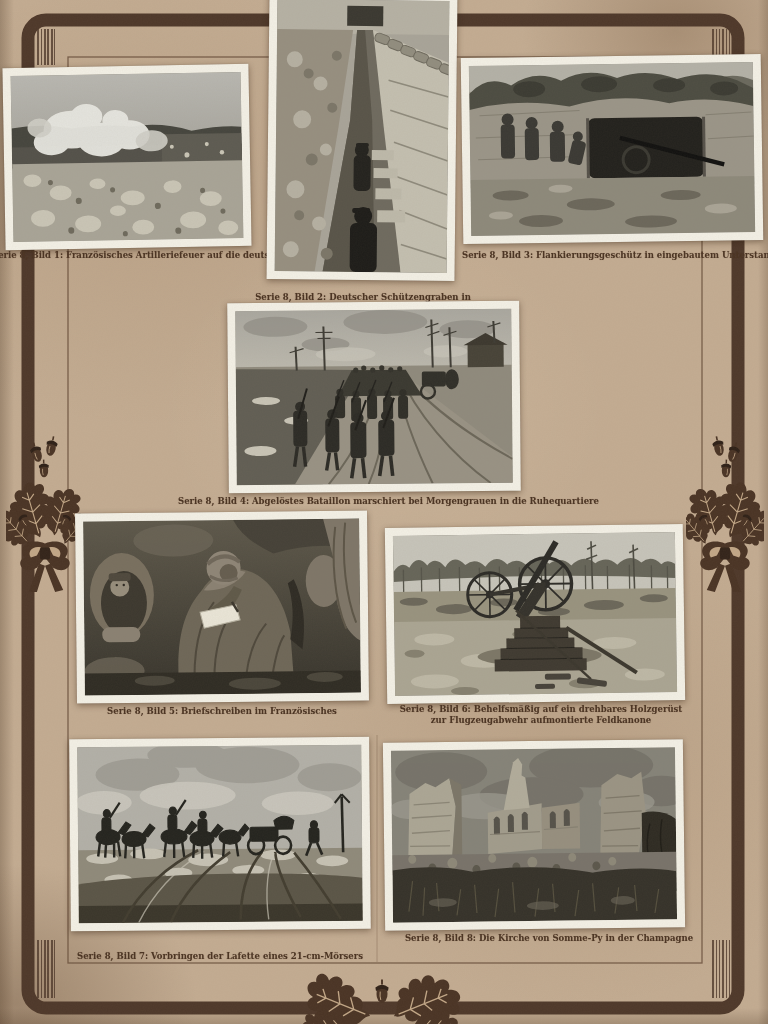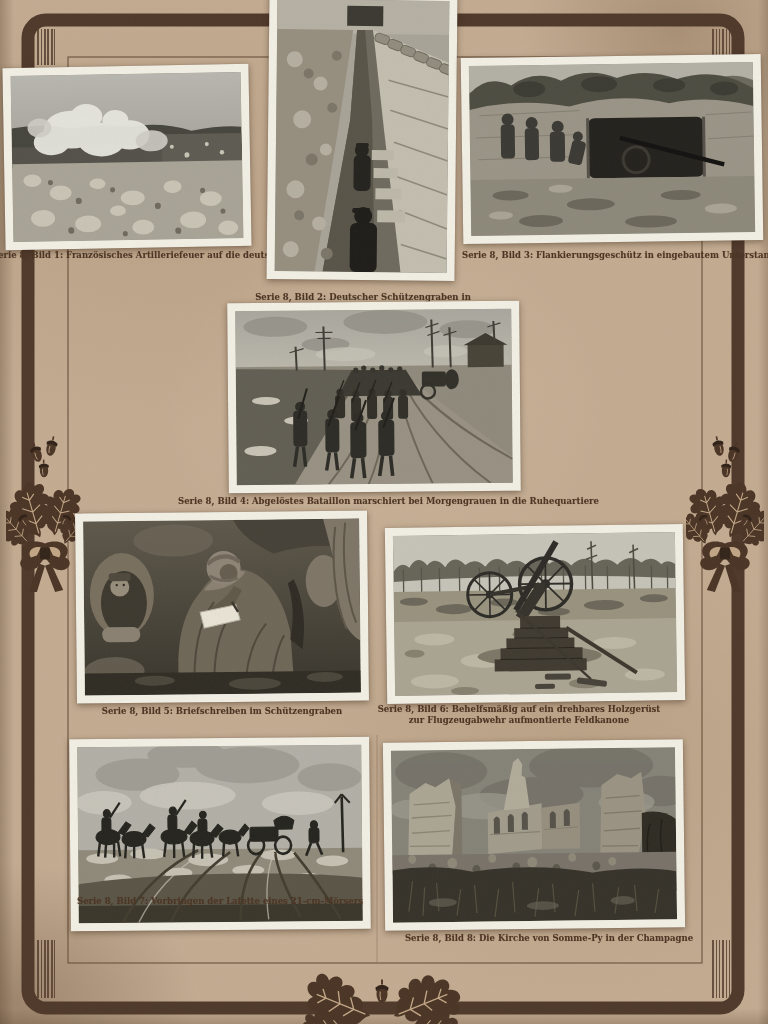--- a/index.html
+++ b/index.html
@@ -461,21 +461,21 @@
     <path d="M210,60 Q224,90 218,130 L206,120 Q212,90 204,64 Z" fill="#2e2b24"></path>
     <rect x="0" y="152" width="276" height="22" fill="#2f2c24"></rect>
     <g fill="#4a463b">
           <ellipse cx="70" cy="160" rx="20" ry="5"></ellipse>
           <ellipse cx="170" cy="164" rx="26" ry="6"></ellipse>
           <ellipse cx="240" cy="158" rx="18" ry="5"></ellipse>
         </g>
   </svg>
     </div>
 </figure>
-<div class="cap one" style="left:79px;top:706px;width:286px">Serie 8, Bild 5: Briefschreiben im Schützengraben</div>
+<div class="cap one" style="left:79px;top:706px;width:286px">Serie 8, Bild 5: Briefschreiben im Französisches</div>
 
 <figure class="card" style="left:386px;top:526px;width:298px;height:176px;transform:rotate(-.8deg);margin:0">
   <div class="ph">
       <svg viewBox="0 0 282 160" preserveAspectRatio="none">
     <rect width="282" height="64" fill="#c6c4ba"></rect>
     <path d="M0,36 Q8,24 16,32 Q24,18 34,30 Q42,20 52,32 Q60,18 72,30 Q82,22 92,32 Q102,18 114,30 Q124,22 134,32 Q144,20 156,30 Q168,22 178,32 Q190,20 202,30 Q214,22 224,32 Q236,20 248,30 Q258,22 268,32 Q274,26 282,32 L282,46 Q140,38 0,46 Z" fill="#5d5c50" opacity=".92"></path>
     <g stroke="#55544a" stroke-width="1.3">
       <line x1="10" y1="34" x2="10" y2="57"></line>
           <line x1="28" y1="32" x2="28" y2="57"></line>
           <line x1="46" y1="33" x2="46" y2="57"></line>
@@ -559,21 +559,21 @@
     <line x1="172" y1="94" x2="242" y2="140" stroke="#3b372e" stroke-width="4"></line>
     <line x1="122" y1="76" x2="196" y2="146" stroke="#3b372e" stroke-width="2.4"></line>
     <g fill="#46423a">
           <rect x="150" y="140" width="26" height="6" rx="2"></rect>
           <rect x="182" y="146" width="30" height="6" rx="2" transform="rotate(8 197 149)"></rect>
           <rect x="140" y="150" width="20" height="5" rx="2"></rect>
         </g>
   </svg>
     </div>
 </figure>
-<div class="cap" style="left:370px;top:704px;width:298px">Serie 8, Bild 6: Behelfsmäßig auf ein drehbares Holzgerüst zur Flugzeugabwehr aufmontierte Feldkanone</div>
+<div class="cap" style="left:392px;top:704px;width:298px">Serie 8, Bild 6: Behelfsmäßig auf ein drehbares Holzgerüst zur Flugzeugabwehr aufmontierte Feldkanone</div>
 
 <figure class="card" style="left:70px;top:738px;width:300px;height:192px;transform:rotate(-.5deg);margin:0">
   <div class="ph">
       <svg viewBox="0 0 284 164" preserveAspectRatio="none">
     <rect width="284" height="98" fill="#b2b0a8"></rect>
     <g fill="#9c9a92" opacity=".85">
           <ellipse cx="60" cy="26" rx="42" ry="15"></ellipse>
           <ellipse cx="170" cy="18" rx="52" ry="17"></ellipse>
           <ellipse cx="252" cy="30" rx="32" ry="13"></ellipse>
           <ellipse cx="110" cy="8" rx="40" ry="12"></ellipse>
@@ -673,21 +673,21 @@
             <line x1="239" y1="91" x2="244" y2="102" stroke-width="2.6"></line>
           </g>
 
       <line x1="264" y1="48" x2="265" y2="100" stroke-width="2.6"></line>
       <line x1="257" y1="54" x2="264" y2="46" stroke-width="2"></line>
           <line x1="272" y1="54" x2="264" y2="46" stroke-width="2"></line>
     </g>
   </svg>
     </div>
 </figure>
-<div class="cap one" style="left:77px;top:896px;width:286px">Serie 8, Bild 7: Vorbringen der Lafette eines 21-cm-Mörsers</div>
+<div class="cap one" style="left:77px;top:951px;width:286px">Serie 8, Bild 7: Vorbringen der Lafette eines 21-cm-Mörsers</div>
 
 <figure class="card" style="left:384px;top:741px;width:300px;height:188px;transform:rotate(-.7deg);margin:0">
   <div class="ph">
       <svg viewBox="0 0 284 158" preserveAspectRatio="none">
     <rect width="284" height="112" fill="#858379"></rect>
     <g fill="#6f6d64" opacity=".7">
           <ellipse cx="50" cy="20" rx="46" ry="18"></ellipse>
           <ellipse cx="200" cy="16" rx="62" ry="20"></ellipse>
           <ellipse cx="140" cy="42" rx="52" ry="16"></ellipse>
           <ellipse cx="270" cy="40" rx="30" ry="14"></ellipse>

